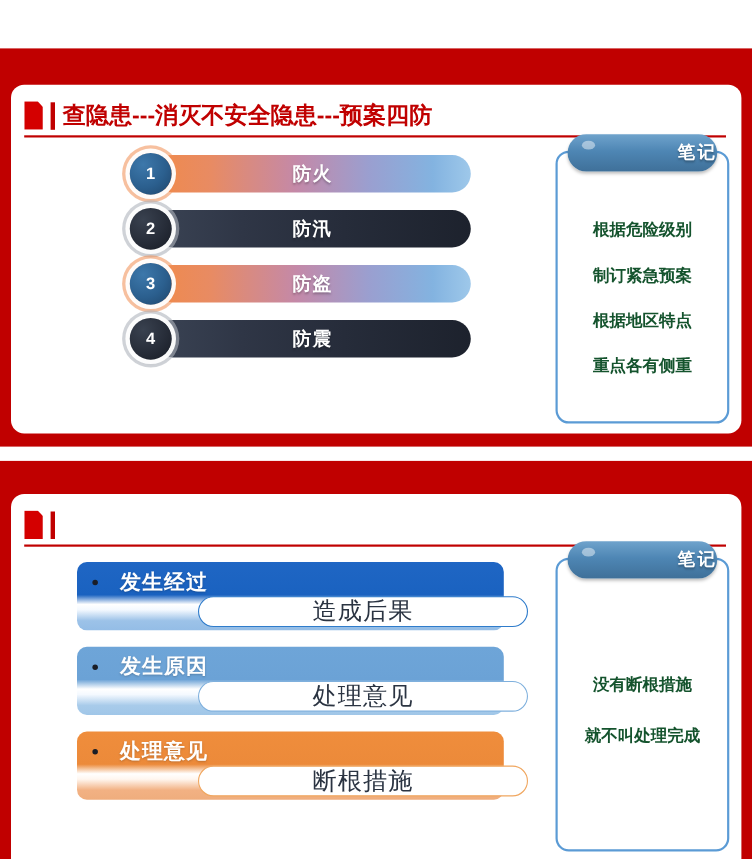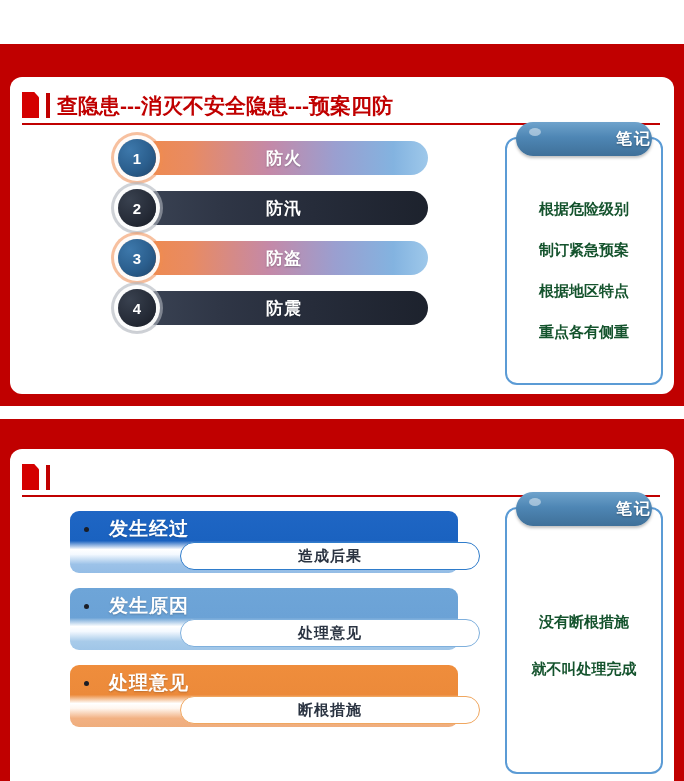--- a/index.html
+++ b/index.html
@@ -197,22 +197,22 @@
     display: flex;
     align-items: center;
     justify-content: center;
     z-index: 3;
   }
   .blk-pill.p-deep { border: 1.5px solid #2f7ccb; }
   .blk-pill.p-mid  { border: 1.5px solid #7fb0dd; }
   .blk-pill.p-warm { border: 1.5px solid #f0a760; }
   .blk-pill-text {
     color: #2b3442;
-    font-size: 15px;
-    font-weight: bold;
+    font-size: 22px;
+    font-weight: normal;
     letter-spacing: 1px;
   }
 
   
   .note-panel {
     position: absolute;
     width: 158px;
     border: 2px solid #5b9bd5;
     border-radius: 12px;
     background: #ffffff;

